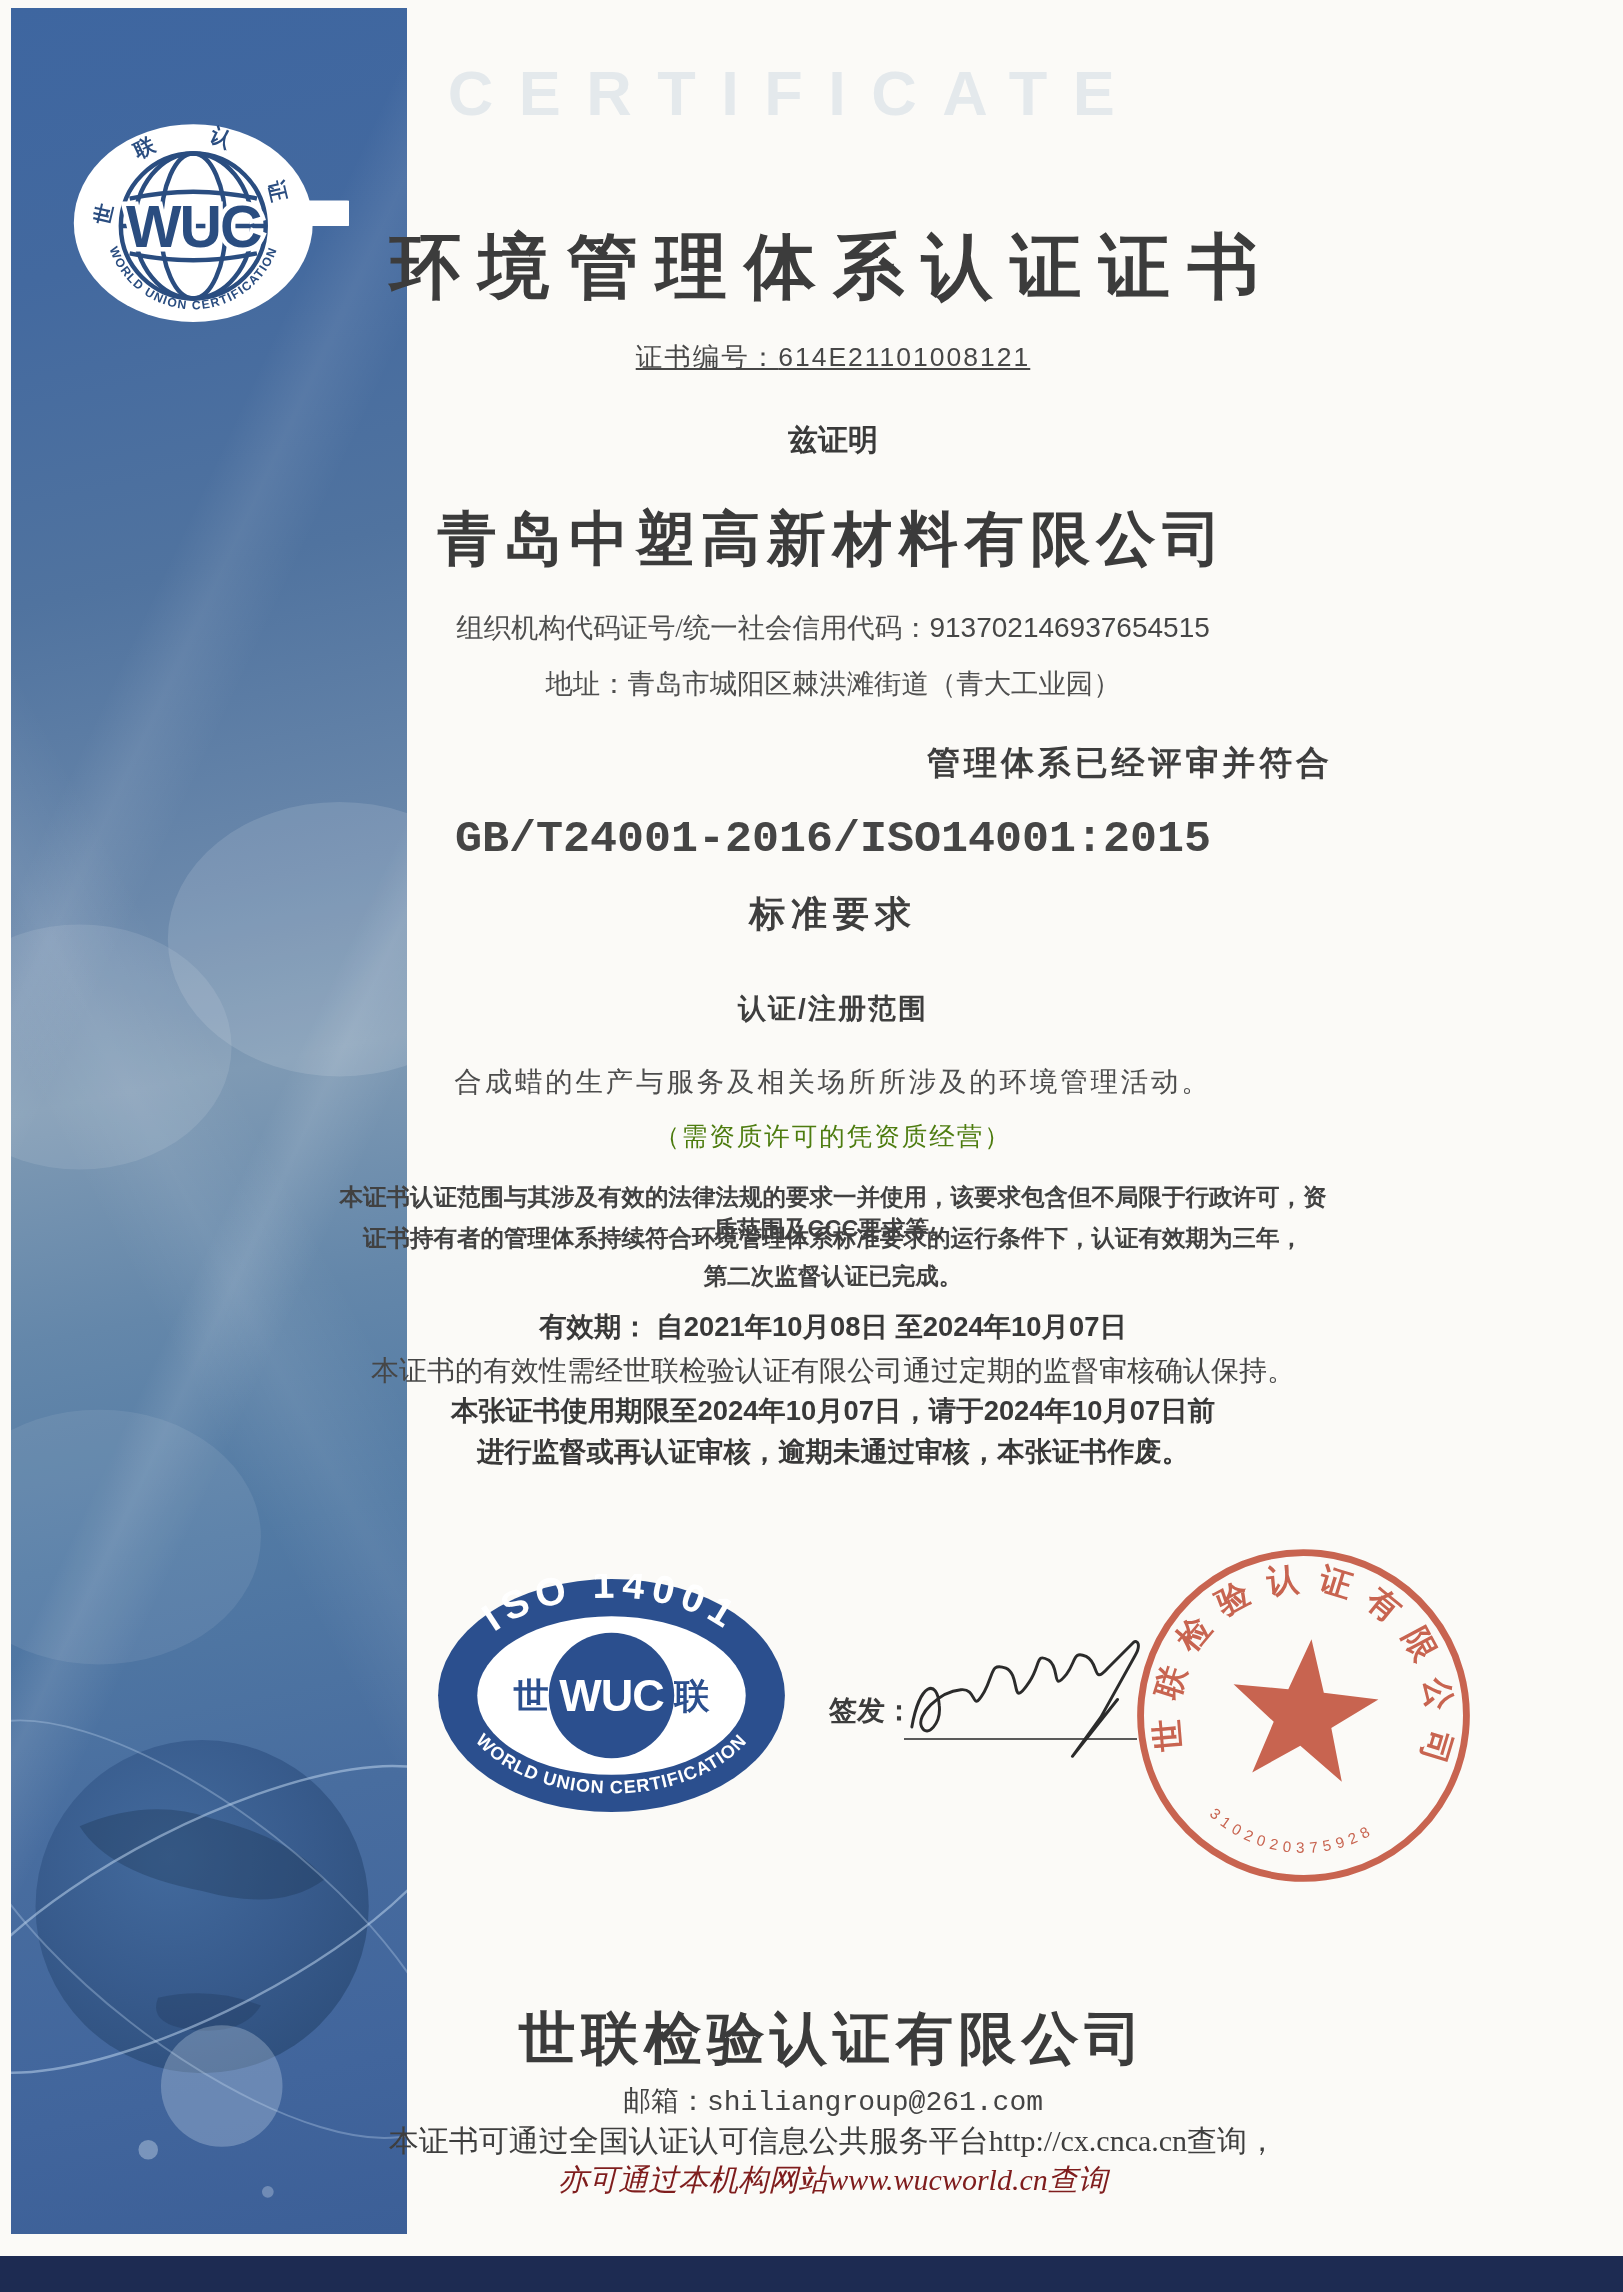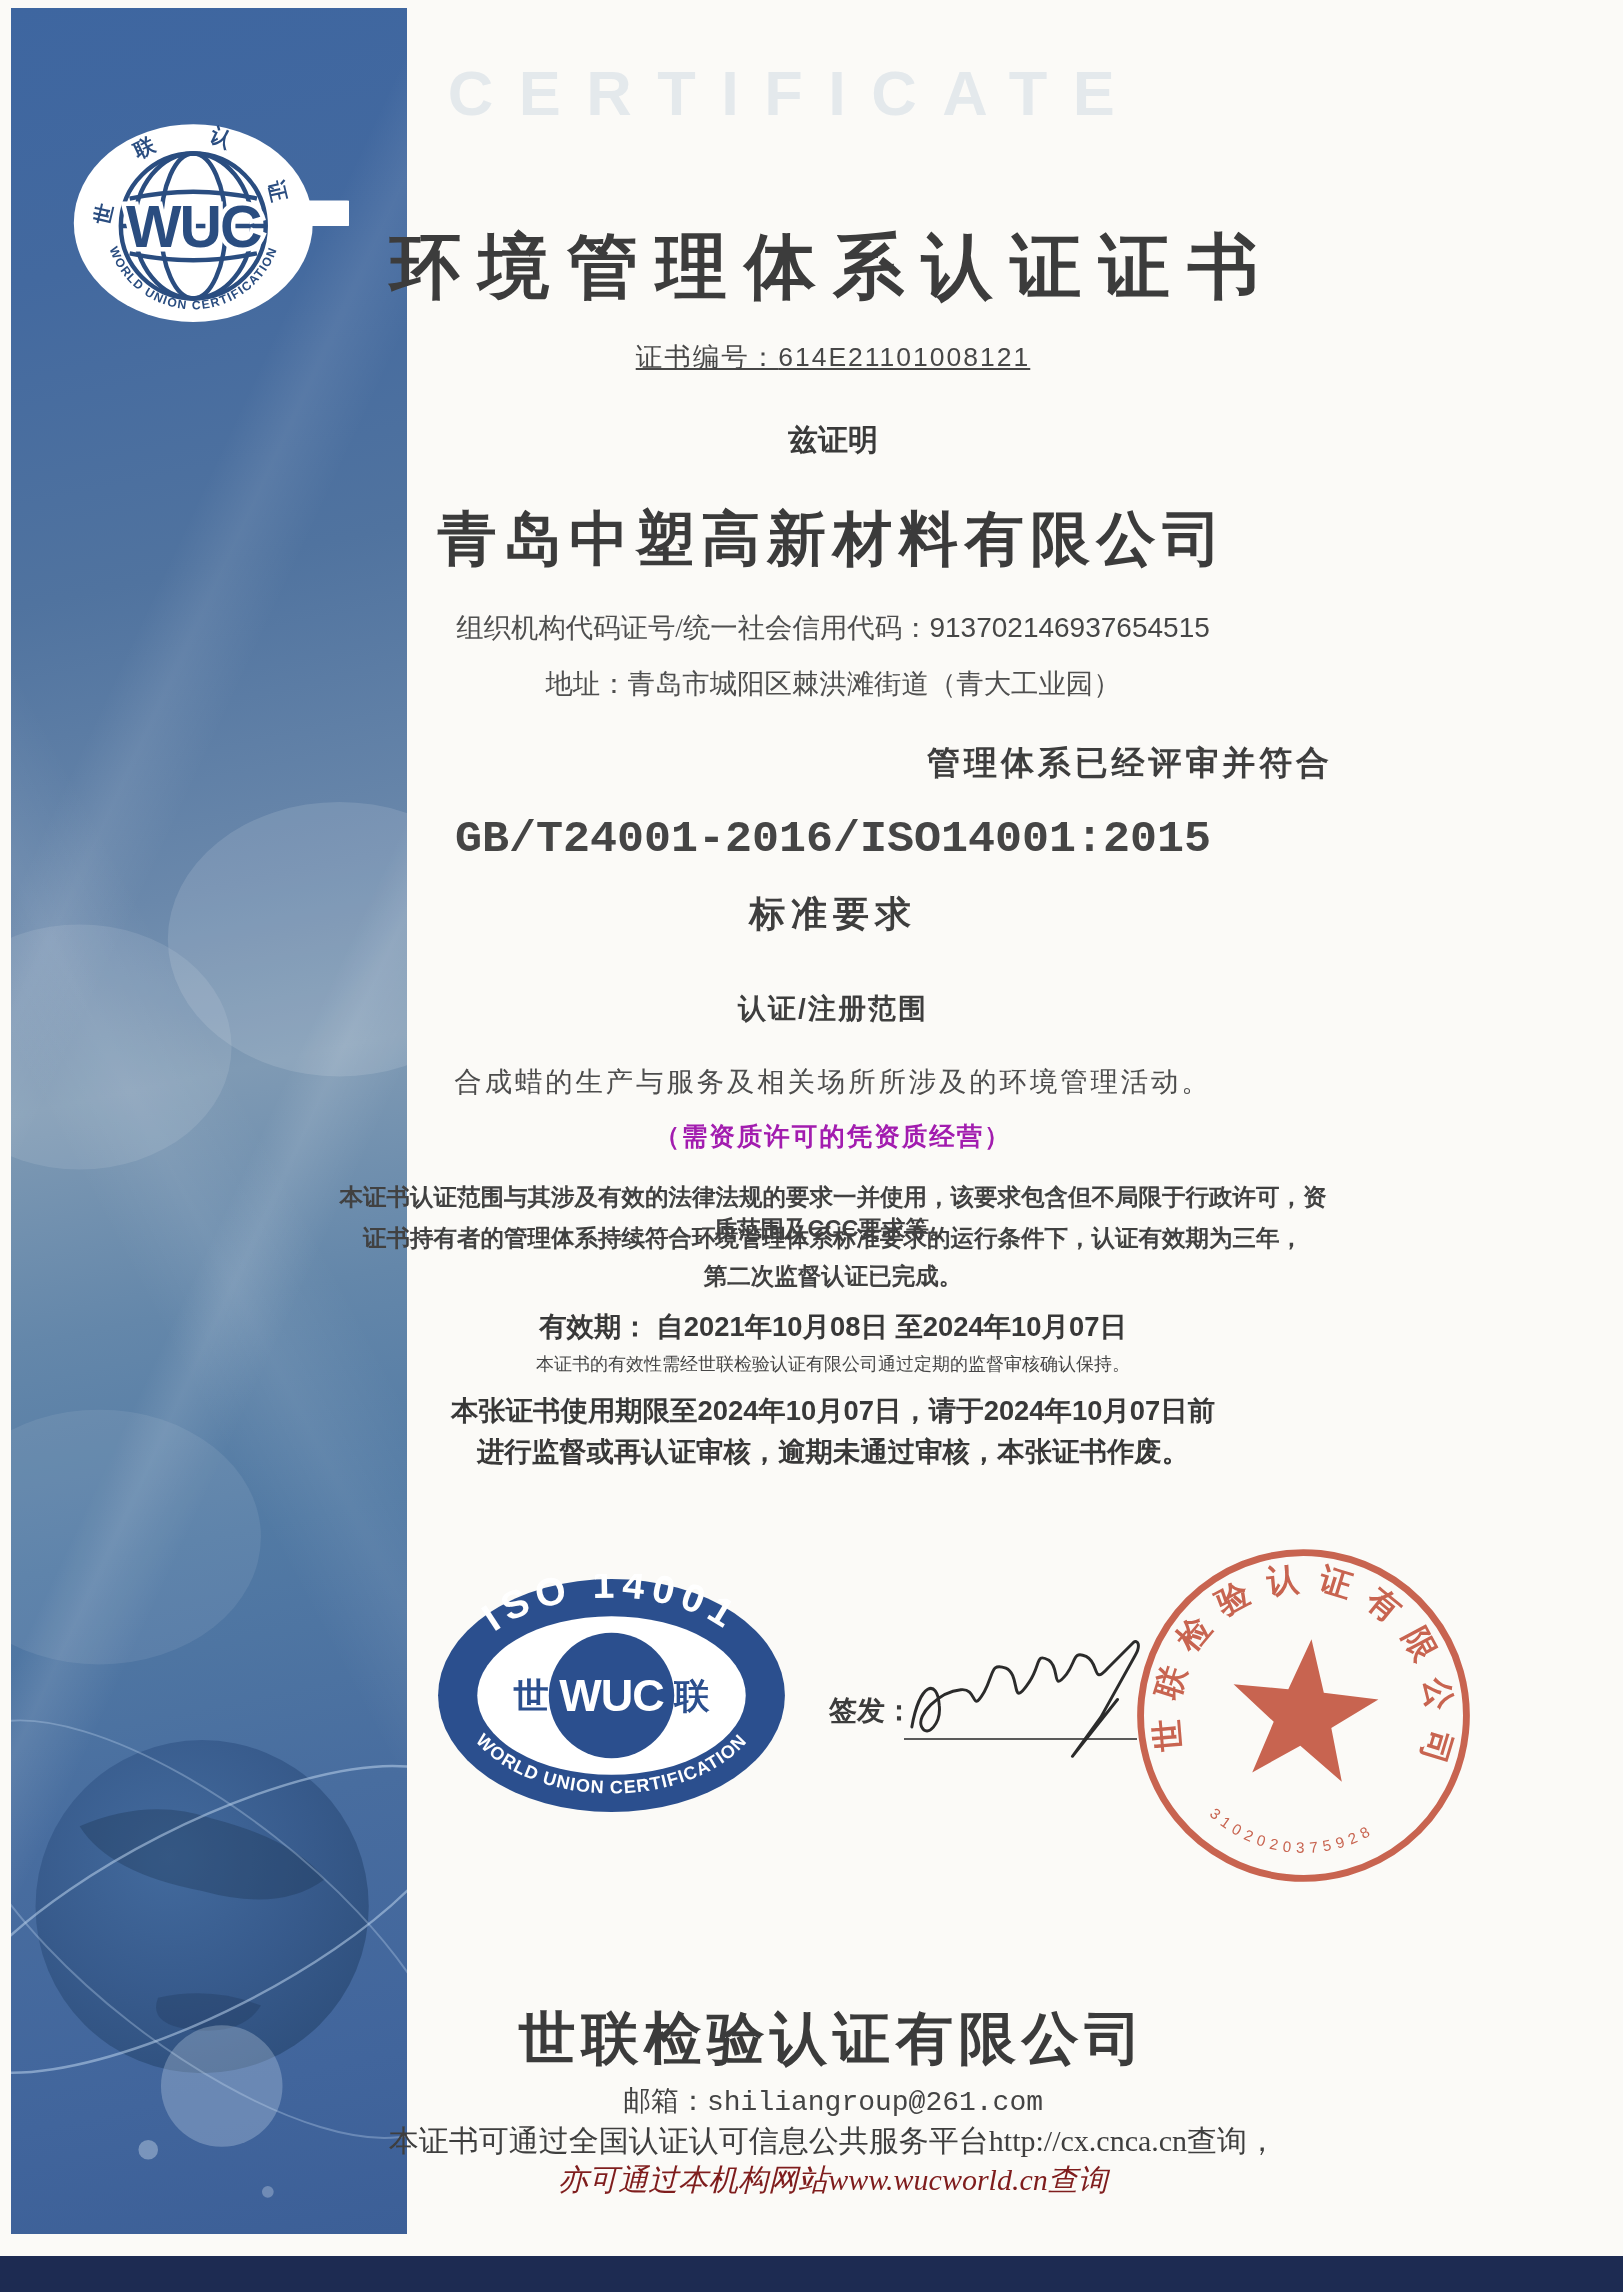--- a/index.html
+++ b/index.html
@@ -26,26 +26,26 @@
   .t-hereby {top:420px;font-size:30px;font-weight:600;font-family:"Liberation Serif",serif;color:#3a3a3a;}
   .t-company{top:500px;font-size:59px;font-weight:bold;letter-spacing:6.9px;color:#3b3b3b;}
   .t-org    {top:610px;font-size:27.4px;font-family:"Liberation Serif",serif;color:#4f4f4f;}
   .t-org .num{font-family:"Liberation Sans",sans-serif;font-size:28px;color:#464646;}
   .t-addr   {top:666px;font-size:27.4px;font-family:"Liberation Serif",serif;color:#4f4f4f;}
   .t-assessed{top:741px;font-size:33px;font-weight:bold;letter-spacing:3.9px;color:#3e3e3e;text-align:right;}
   .t-gbt    {top:814px;font-size:45px;font-weight:bold;font-family:"Liberation Mono",monospace;color:#454545;}
   .t-suffix {top:890px;font-size:36px;font-weight:bold;letter-spacing:5.9px;color:#3e3e3e;}
   .t-scopeh {top:990px;font-size:28px;font-weight:bold;letter-spacing:2px;color:#3e3e3e;}
   .t-scopet {top:1064px;font-size:27.4px;font-family:"Liberation Serif",serif;letter-spacing:2.9px;color:#4d4d4d;}
-  .t-scopen {top:1119px;font-size:25.5px;font-family:"Liberation Serif",serif;letter-spacing:2px;color:#a21caf;font-weight:bold;}
+  .t-scopen {top:1119px;font-size:25.5px;font-family:"Liberation Serif",serif;letter-spacing:2px;color:#4d7c0f;}
   .t-legal1 {top:1181px;font-size:23.5px;font-weight:600;color:#414141;}
   .t-legal2 {top:1222px;font-size:23.5px;font-weight:600;color:#414141;}
   .t-legal3 {top:1260px;font-size:23.5px;font-weight:600;color:#414141;}
   .t-valid  {top:1309px;font-size:27.4px;font-weight:bold;color:#383838;}
-  .t-maintain{top:1352px;font-size:18px;color:#464646;font-family:Liberation Mono, monospace;}
+  .t-maintain{top:1352px;font-size:28px;color:#464646;font-family:Liberation Mono, monospace;}
   .t-expiry1{top:1393px;font-size:27.4px;font-weight:bold;color:#383838;}
   .t-expiry2{top:1434px;font-size:27.4px;font-weight:bold;color:#383838;}
   .t-fcompany{top:2001px;font-size:57px;font-weight:bold;letter-spacing:5.9px;color:#3b3b3b;}
   .t-email  {top:2082px;font-size:28px;color:#444;}
   .t-email .mono{font-family:"Liberation Mono",monospace;}
   .t-foot1  {top:2121px;font-size:30px;font-family:"Liberation Serif",serif;color:#3e3e3e;}
   .t-foot2  {top:2160px;font-size:30px;font-family:"Liberation Serif",serif;color:#7f1d1d;font-style:italic;}
   
   .issue-label{position:absolute;left:829px;top:1692px;font-size:28px;font-weight:bold;color:#3c3c3c;}
   .sig-underline{position:absolute;left:904px;top:1703px;width:233px;height:35px;

